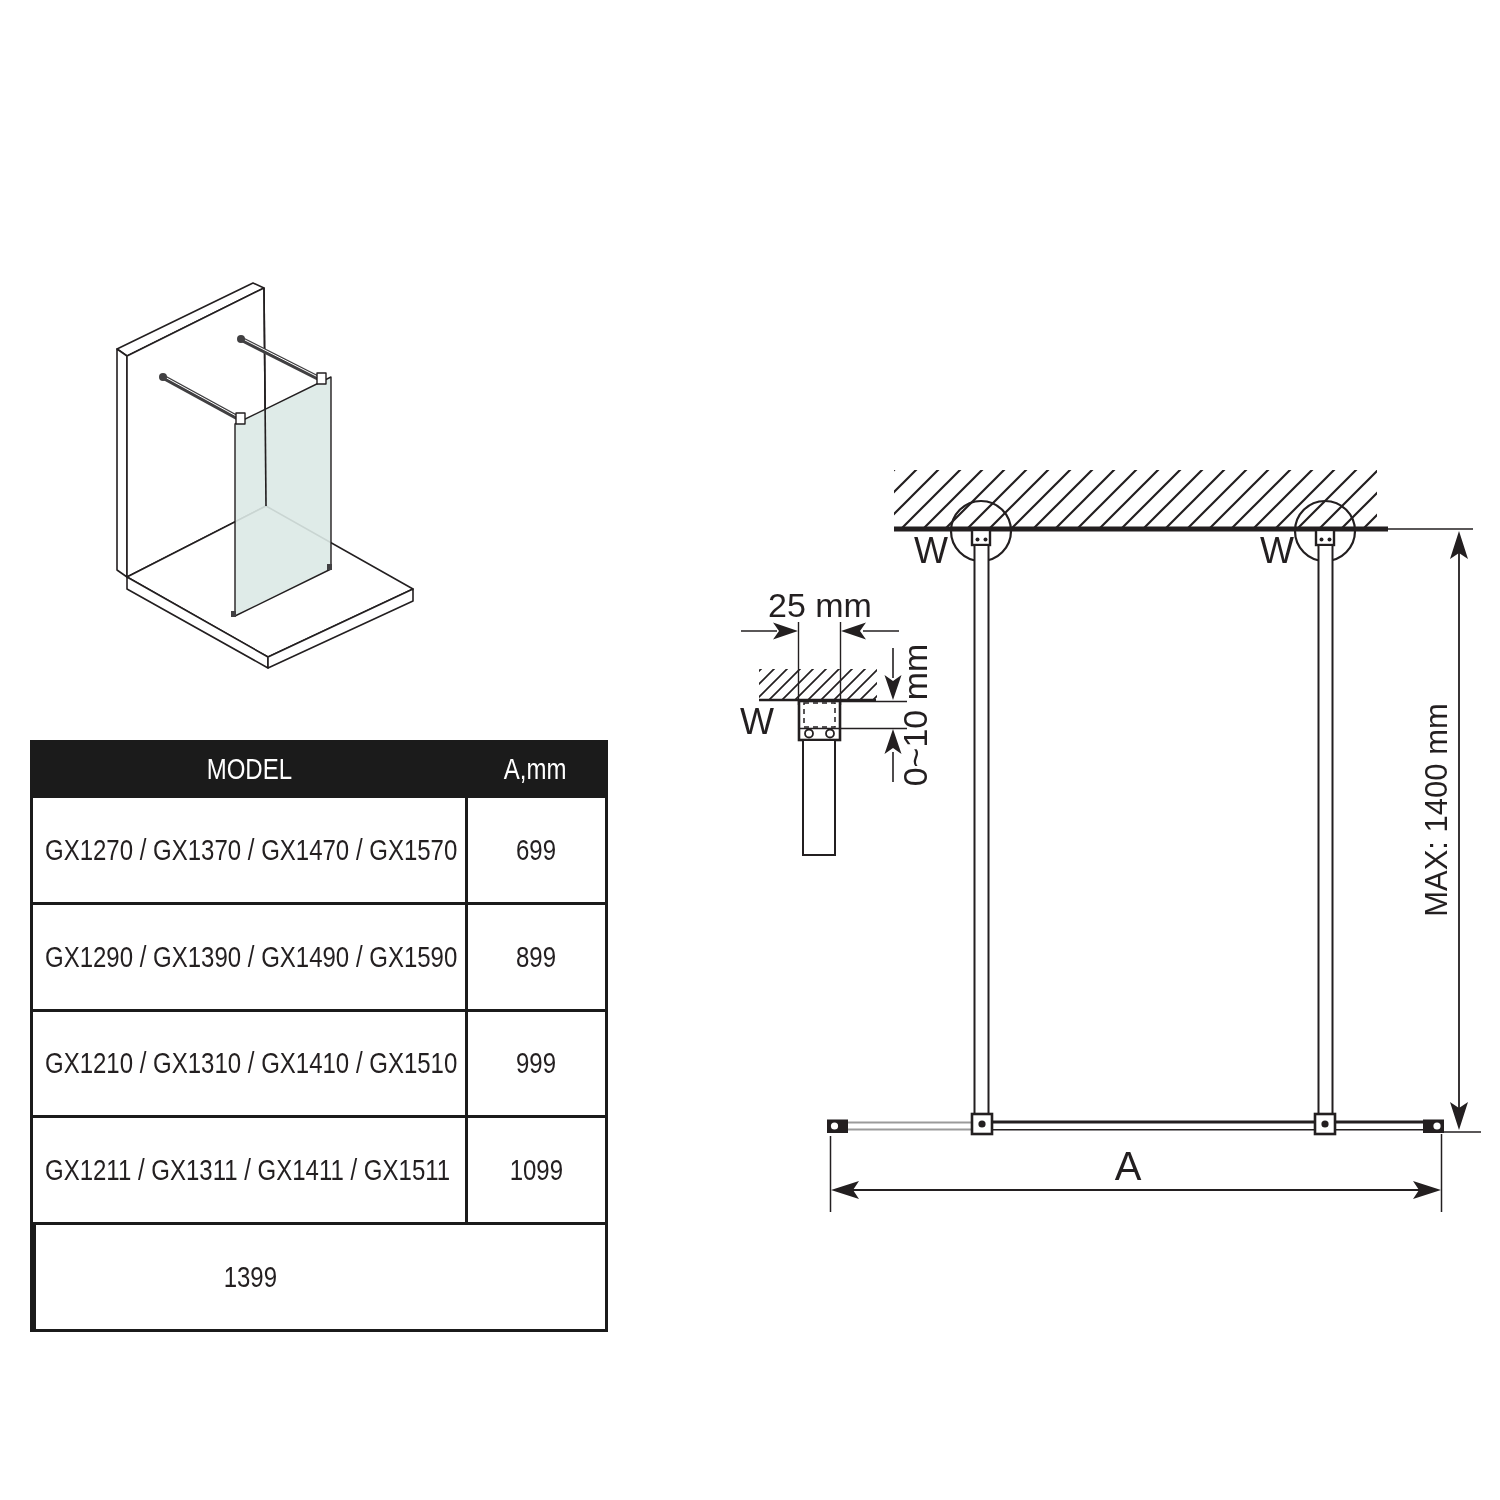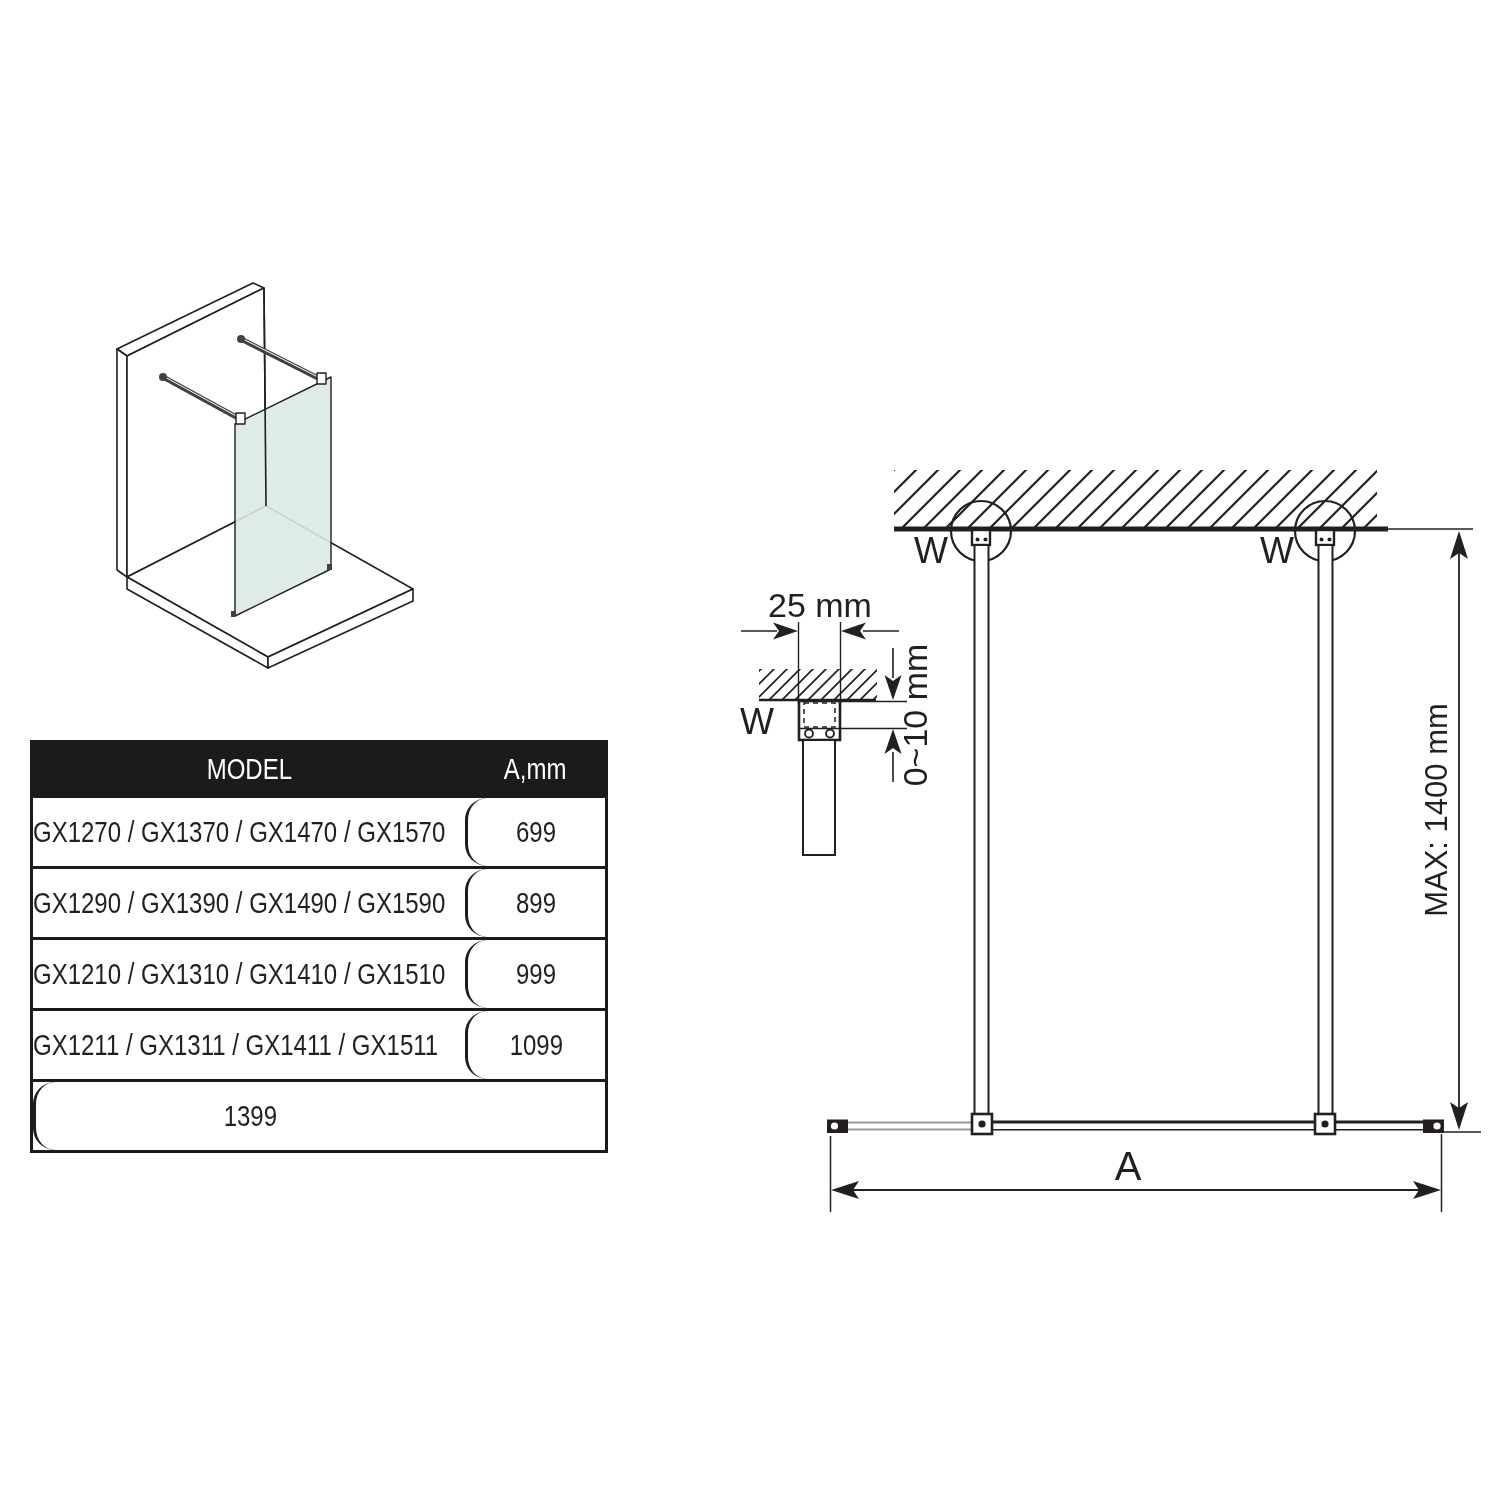--- a/index.html
+++ b/index.html
@@ -5,39 +5,39 @@
   html,body{margin:0;padding:0;background:#ffffff;}
   .canvas{
     position:relative;width:1500px;height:1500px;background:#ffffff;overflow:hidden;
     font-family:"Liberation Sans", sans-serif;color:#231f20;
   }
   .art{position:absolute;left:0;top:0;width:1500px;height:1500px;}
   .lbl{font-family:"Liberation Sans", sans-serif;fill:#231f20;}
 
   
   .spec-table{
-    position:absolute;left:30px;top:740px;width:578px;height:413px;
+    position:absolute;left:30px;top:740px;width:578px;height:592px;
     box-sizing:border-box;border:3px solid #1b1b1b;background:#ffffff;
     display:flex;flex-direction:column;
   }
   .thead{
     height:52px;flex:0 0 52px;background:#1b1b1b;color:#ffffff;
     display:grid;grid-template-columns:432px 1fr;align-items:center;
   }
   .thead .hc{display:flex;justify-content:center;align-items:center;font-size:30px;}
   .trow{
     flex:1;display:grid;grid-template-columns:432px 1fr;border-top:3px solid #1b1b1b;
     background:#ffffff;
   }
   .trow:first-of-type{border-top:none;}
   .cell-model{
-    display:flex;align-items:center;font-size:30px;overflow:hidden;white-space:nowrap;
+    display:flex;align-items:center;padding-left:12px;font-size:30px;overflow:hidden;white-space:nowrap;
   }
   .cell-a{
-    border-left:3px solid #1b1b1b;display:flex;align-items:center;justify-content:center;font-size:30px;border-radius:22px;
+    border-left:3px solid #1b1b1b;display:flex;align-items:center;justify-content:center;font-size:30px;
   }
   .cond{display:inline-block;transform:scaleX(0.8);transform-origin:left center;}
   .cond-c{display:inline-block;transform:scaleX(0.8);transform-origin:center center;}
 </style>
 </head>
 <body>
 
 <div class="canvas">
 
   <svg class="art" viewBox="0 0 1500 1500">

